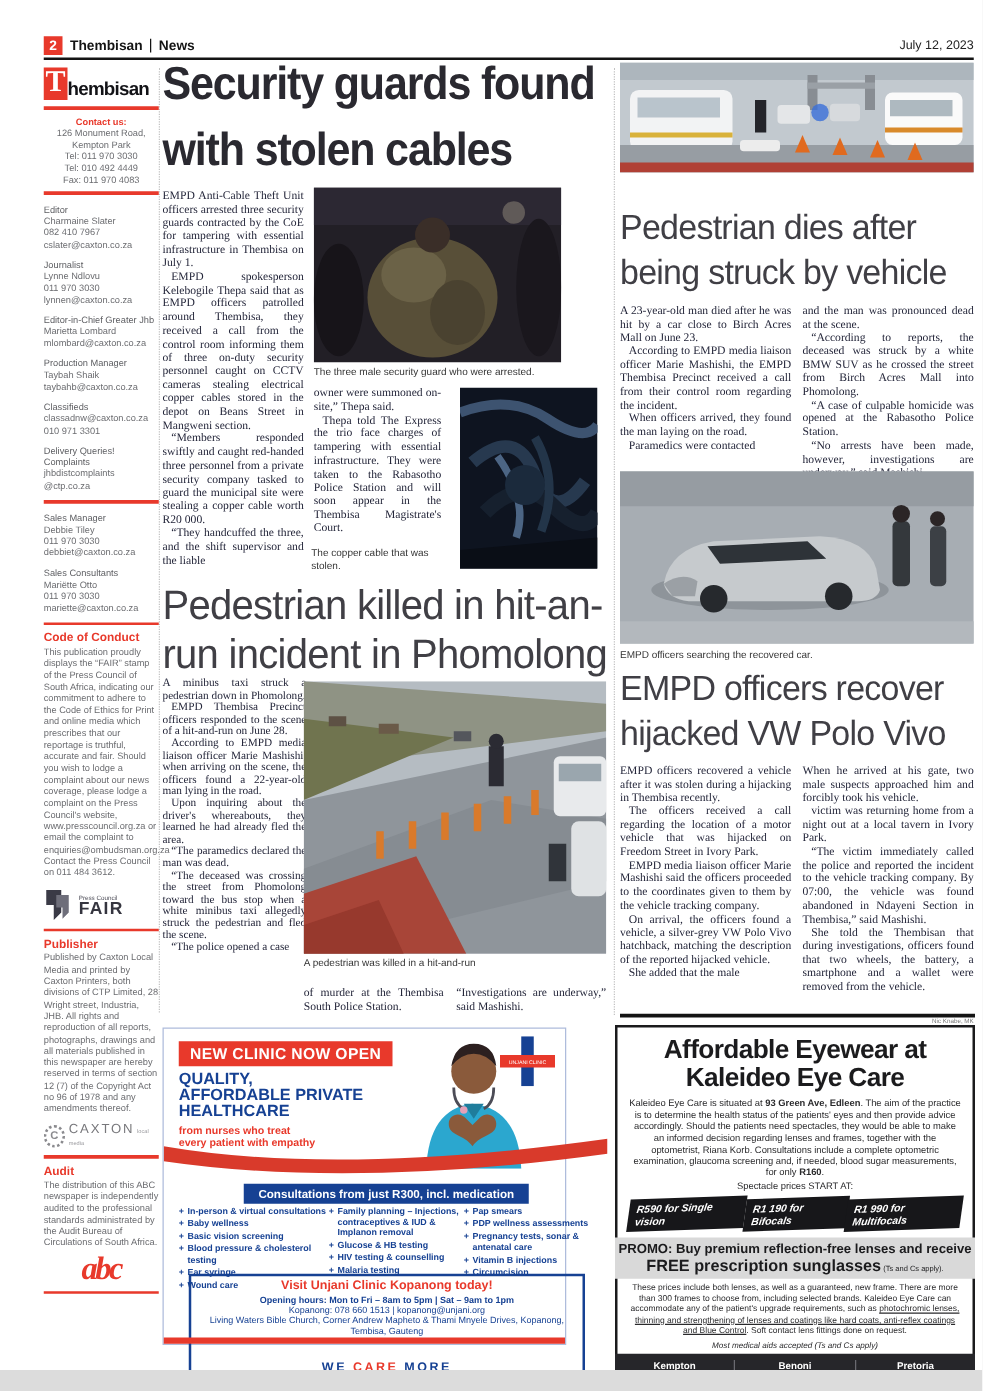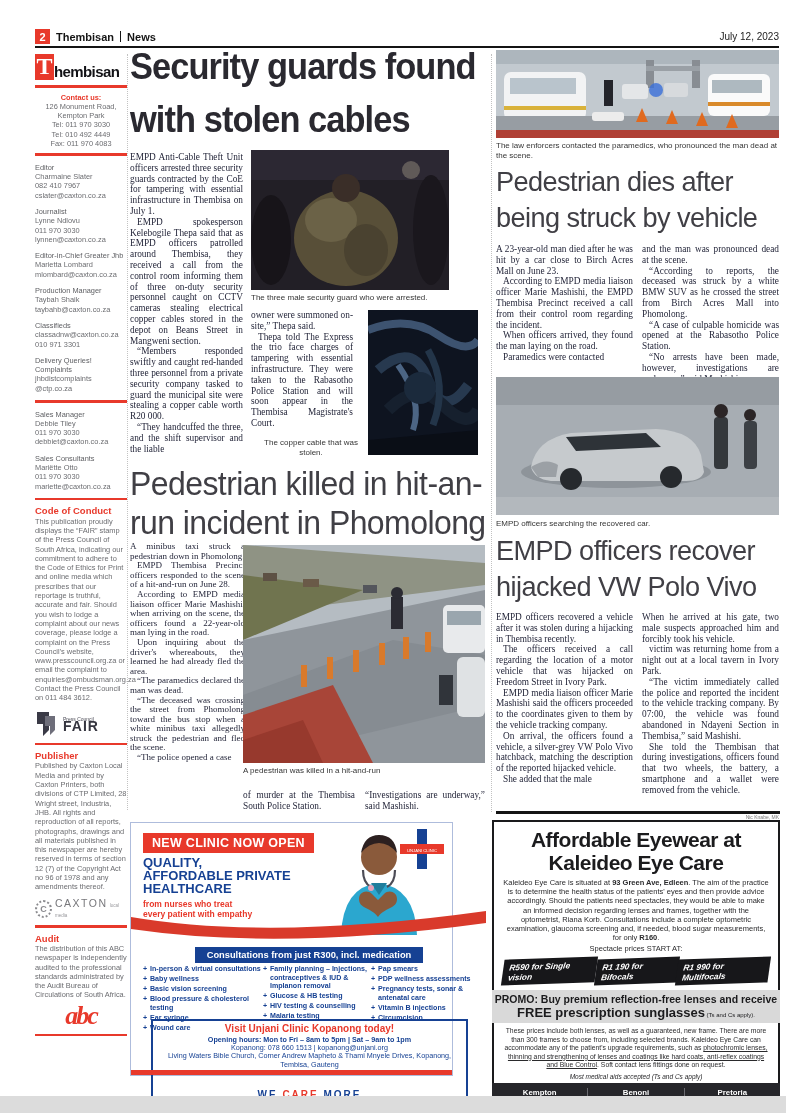--- a/index.html
+++ b/index.html
@@ -249,21 +249,21 @@
     <svg class="abs" style="left:238px;top:158px" width="110" height="145" viewBox="0 0 110 145">
       <rect width="110" height="145" fill="#0e1420"></rect>
       <path d="M0 20 Q40 5 70 25 T110 30" stroke="#3d5370" stroke-width="8" fill="none"></path>
       <path d="M10 60 Q45 30 60 70 T100 75" stroke="#27394f" stroke-width="10" fill="none"></path>
       <path d="M20 100 Q50 70 75 95 T110 100" stroke="#16202e" stroke-width="12" fill="none"></path>
       <path d="M30 55 Q55 90 45 120" stroke="#4c6584" stroke-width="6" fill="none"></path>
       <path d="M60 40 Q80 75 65 115" stroke="#233549" stroke-width="7" fill="none"></path>
       <circle cx="52" cy="78" r="16" fill="#1b2a3c"></circle>
       <path d="M0 130 L110 120 L110 145 L0 145 Z" fill="#0a0e16"></path>
     </svg>
-    <div class="abs cap" style="left:130px;top:286px;width:102px;text-align:center">The copper cable that was stolen.</div>
+    <div class="abs cap" style="left:119px;top:286px;width:102px;text-align:left">The copper cable that was stolen.</div>
   </div>
 
   <div class="head-light" style="left:130px;top:464px;font-size:33px;line-height:39px">
     <span style="display:block">Pedestrian killed in hit-an-</span>
     <span style="display:block">run incident in Phomolong</span>
   </div>
   <div class="abs" style="left:130px;top:542px;width:358px;height:268px">
     <div class="abs serif" style="left:0;top:0;width:115px;font-size:9px;line-height:9.6px">
         <div class="para">A minibus taxi struck a pedestrian down in Phomolong.</div>
         <div class="para">EMPD Thembisa Precinct officers responded to the scene of a hit-and-run on June 28.</div>
@@ -321,21 +321,20 @@
     <circle cx="160" cy="40" r="7" fill="#3a6fd8" opacity="0.8"></circle>
     <rect x="108" y="30" width="9" height="26" fill="#23242a"></rect>
     <rect x="0" y="66" width="283" height="22" fill="#979da3"></rect>
     <rect x="0" y="80" width="283" height="8" fill="#b04035"></rect>
     <polygon points="146,58 152,72 140,72" fill="#e06a1f"></polygon>
     <polygon points="176,60 182,74 170,74" fill="#e06a1f"></polygon>
     <polygon points="206,62 212,76 200,76" fill="#e06a1f"></polygon>
     <polygon points="236,64 242,78 230,78" fill="#e06a1f"></polygon>
     <rect x="96" y="62" width="32" height="9" rx="3" fill="#ececec"></rect>
   </svg>
-  <div class="abs cap" style="left:496px;top:141px;width:283px">The law enforcers contacted the paramedics, who pronounced the man dead at the scene.</div>
   <div class="head-light" style="left:496px;top:164px;font-size:28px;line-height:36px">
     <span style="display:block">Pedestrian dies after</span>
     <span style="display:block">being struck by vehicle</span>
   </div>
   <div class="abs" style="left:496px;top:244px;width:283px;display:flex;gap:9px">
     <div class="serif" style="width:137px;font-size:9.3px;line-height:10.8px">
         <div class="para">A 23-year-old man died after he was hit by a car close to Birch Acres Mall on June 23.</div>
         <div class="para">According to EMPD media liaison officer Marie Mashishi, the EMPD Thembisa Precinct received a call from their control room regarding the incident.</div>
         <div class="para">When officers arrived, they found the man laying on the road.</div>
         <div class="para">Paramedics were contacted</div>

